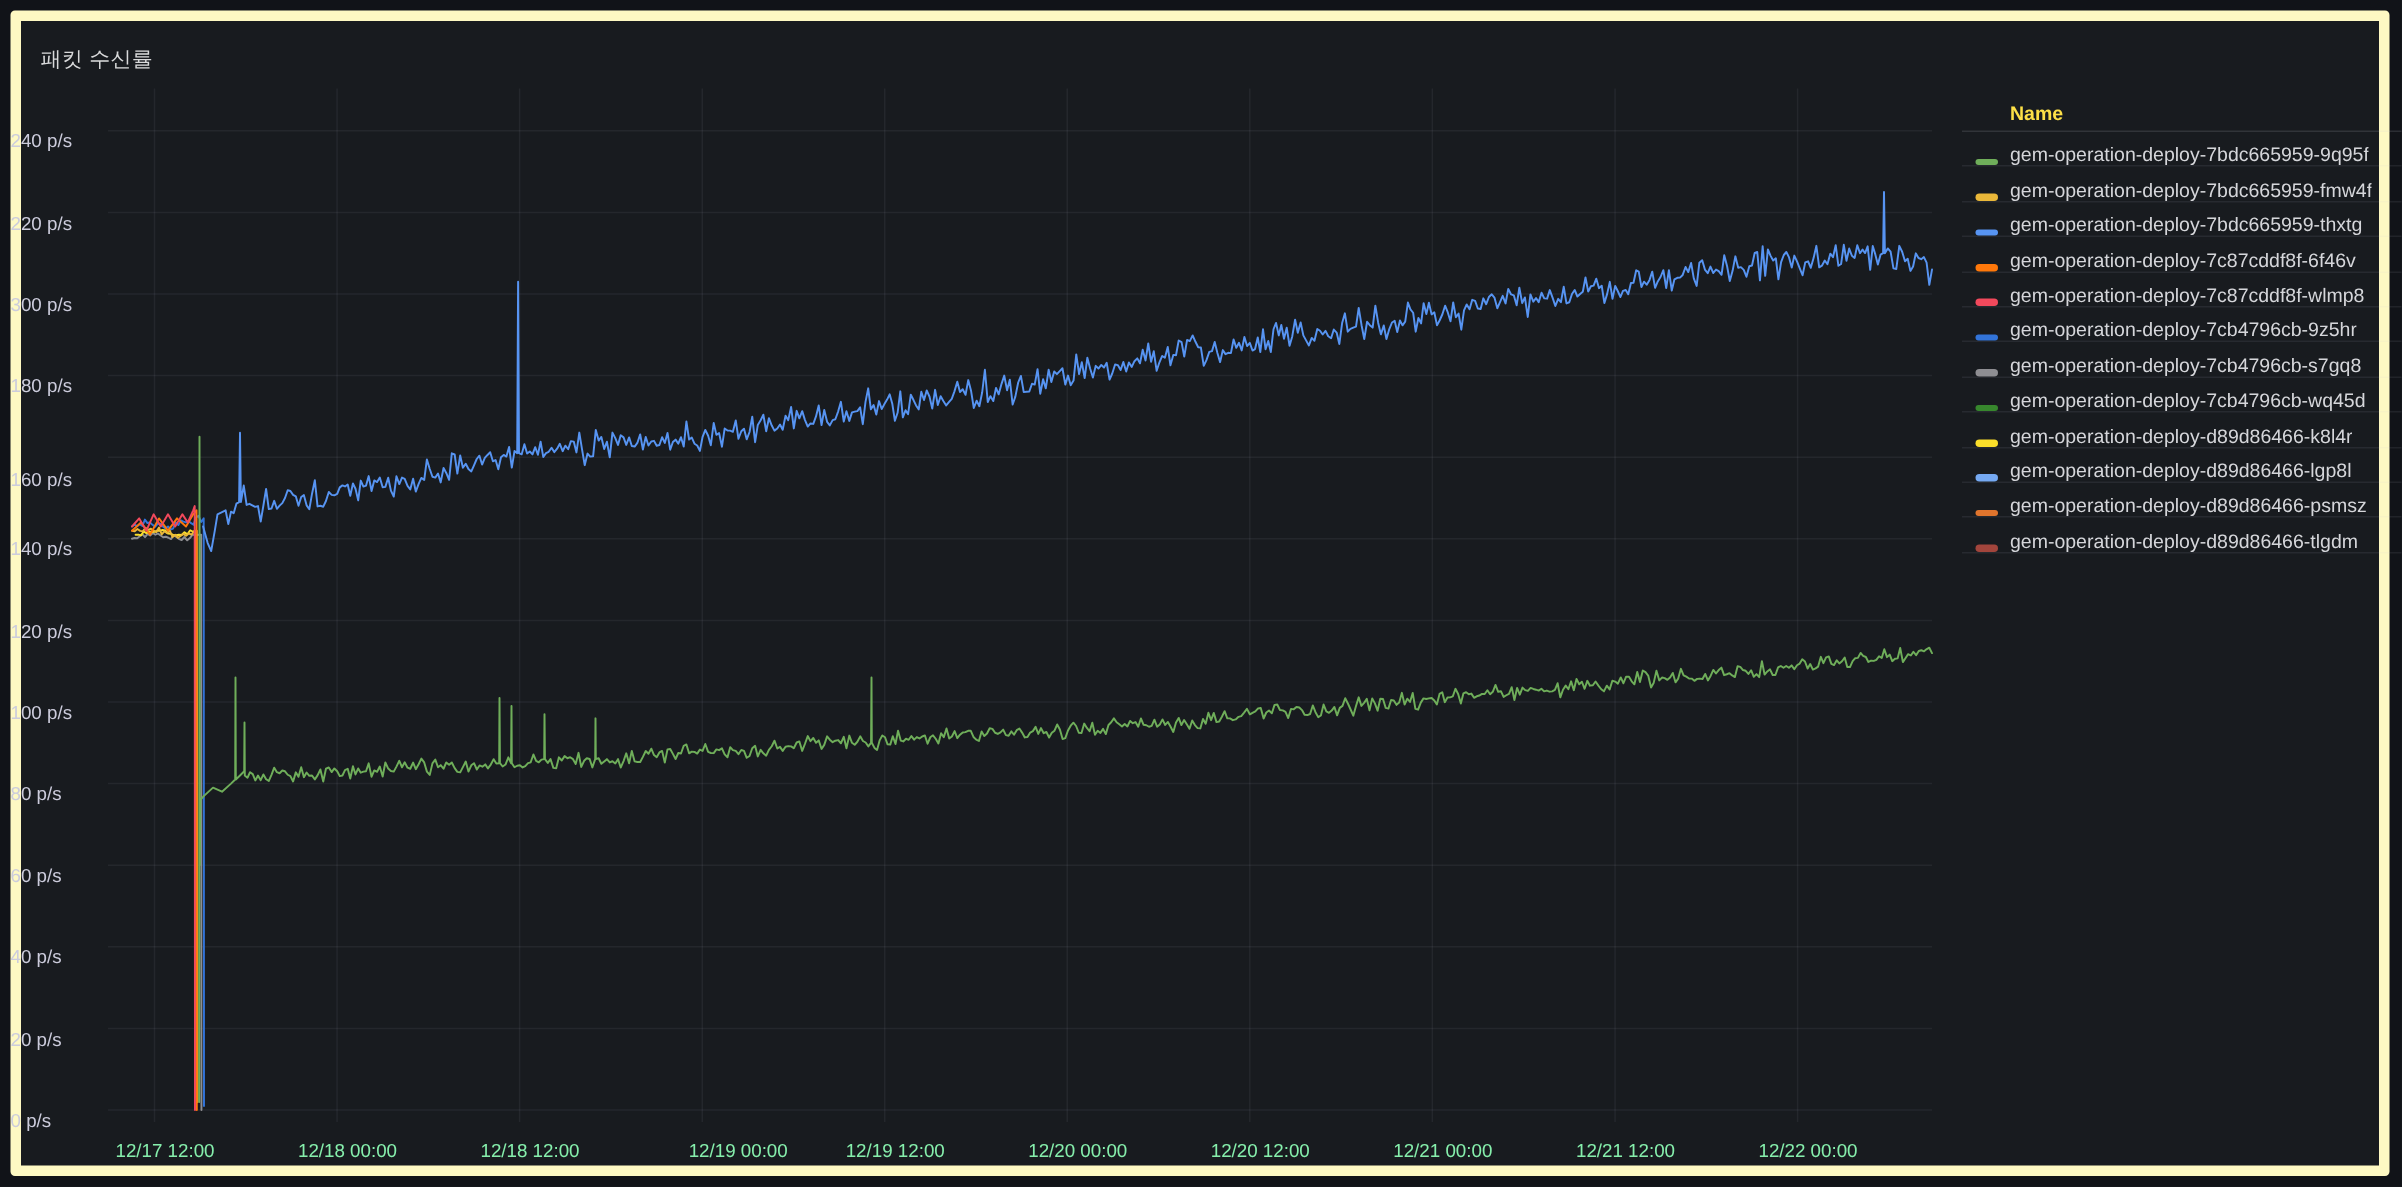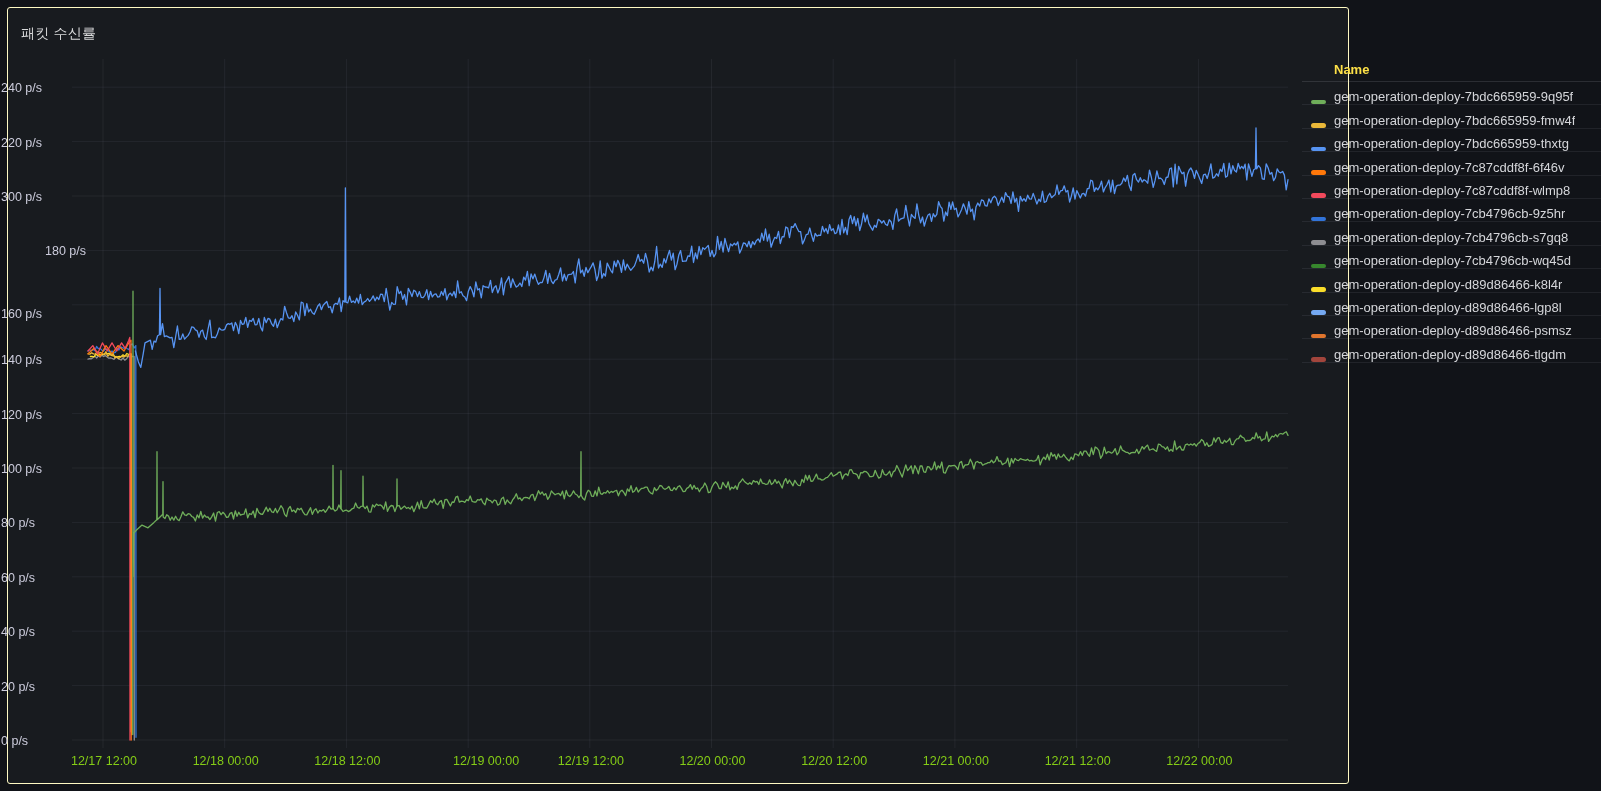--- a/index.html
+++ b/index.html
@@ -2,37 +2,37 @@
 <html><head>
 <meta charset="utf-8">
 <style>
   html,body{margin:0;padding:0;}
   body{
     width:1601px;height:791px;position:relative;overflow:hidden;
     background:#111318;
     font-family:"Liberation Sans","DejaVu Sans",sans-serif;
   }
   .panel{
-    position:absolute;left:7px;top:7px;width:1342px;height:777px;
-    background:#181B1F;border:1px solid #fef9c3;border-radius:3px;
+    position:absolute;left:7px;top:7px;width:1586px;height:777px;
+    background:#181B1F;border:7px solid #fef9c3;border-radius:3px;
     box-sizing:border-box;
   }
   .panel-title{
     position:absolute;left:13px;top:17px;
     font-size:14px;font-weight:500;color:#D8D9DA;letter-spacing:.2px;
     cursor:pointer;
   }
   svg.chart{position:absolute;left:0;top:0;pointer-events:none;}
   .ytick{
     position:absolute;left:0;width:63px;text-align:left;
     font-size:12.5px;color:#CCCCDC;line-height:16px;
   }
   .xtick{
     position:absolute;width:100px;text-align:center;
-    font-size:12.5px;color:#84cc16;line-height:16px;
+    font-size:12.5px;color:#86efac;line-height:16px;
   }
   .legend{
     position:absolute;left:1294px;top:50px;width:299px;
   }
   .legend-header{
     height:24px;line-height:24px;padding-left:32px;
     font-size:13px;font-weight:700;
     border-bottom:1px solid rgba(204,204,220,.14);
     cursor:pointer;box-sizing:border-box;
   }
@@ -57,21 +57,21 @@
   <div id="yAxis">
       <div class="ytick" style="top: 725px; left: -7px;">0 p/s</div>
       <div class="ytick" style="top: 670.6px; left: -7px;">20 p/s</div>
       <div class="ytick" style="top: 616.2px; left: -7px;">40 p/s</div>
       <div class="ytick" style="top: 561.8px; left: -7px;">60 p/s</div>
       <div class="ytick" style="top: 507.4px; left: -7px;">80 p/s</div>
       <div class="ytick" style="top: 453px; left: -7px;">100 p/s</div>
       <div class="ytick" style="top: 398.6px; left: -7px;">120 p/s</div>
       <div class="ytick" style="top: 344.2px; left: -7px;">140 p/s</div>
       <div class="ytick" style="top: 298px; left: -7px;">160 p/s</div>
-      <div class="ytick" style="top: 235.4px; left: -7px; padding-left: 44px;">180 p/s</div>
+      <div class="ytick" style="top: 235.4px; left: -7px;">180 p/s</div>
       <div class="ytick" style="top: 181px; left: -7px;">300 p/s</div>
       <div class="ytick" style="top: 126.6px; left: -7px;">220 p/s</div>
       <div class="ytick" style="top: 72.2px; left: -7px;">240 p/s</div>
     </div>
   <div id="xAxis">
       <div class="xtick" style="left: 46px; top: 745px;">12/17 12:00</div>
       <div class="xtick" style="left: 167.68px; top: 745px;">12/18 00:00</div>
       <div class="xtick" style="left: 289.36px; top: 745px;">12/18 12:00</div>
       <div class="xtick" style="left: 411.16px; top: 745px; text-align: right;">12/19 00:00</div>
       <div class="xtick" style="left: 532.84px; top: 745px;">12/19 12:00</div>

